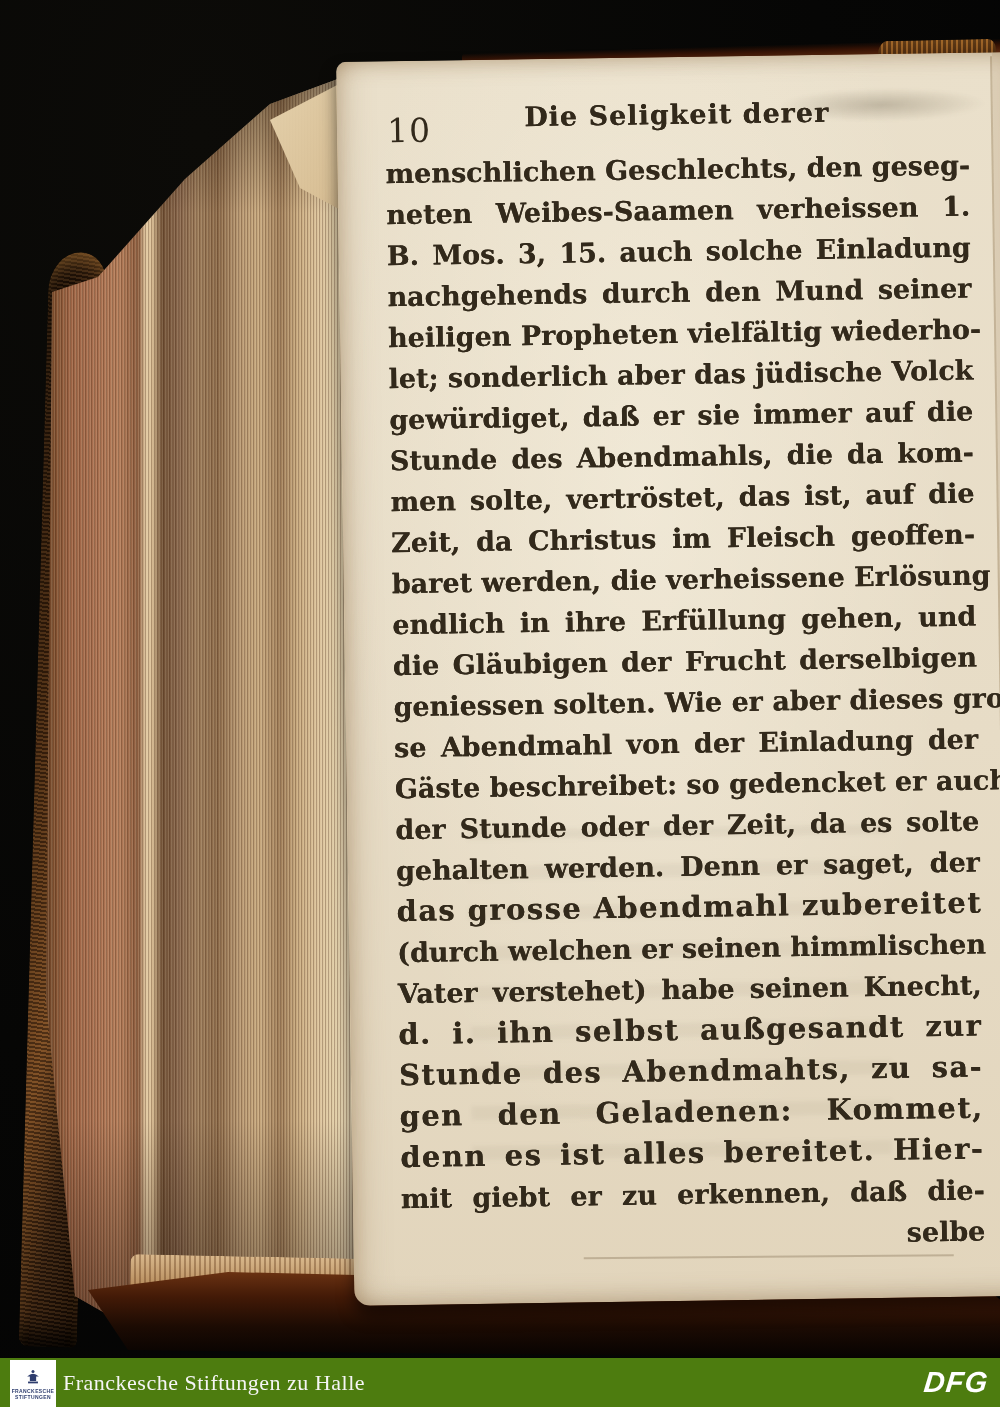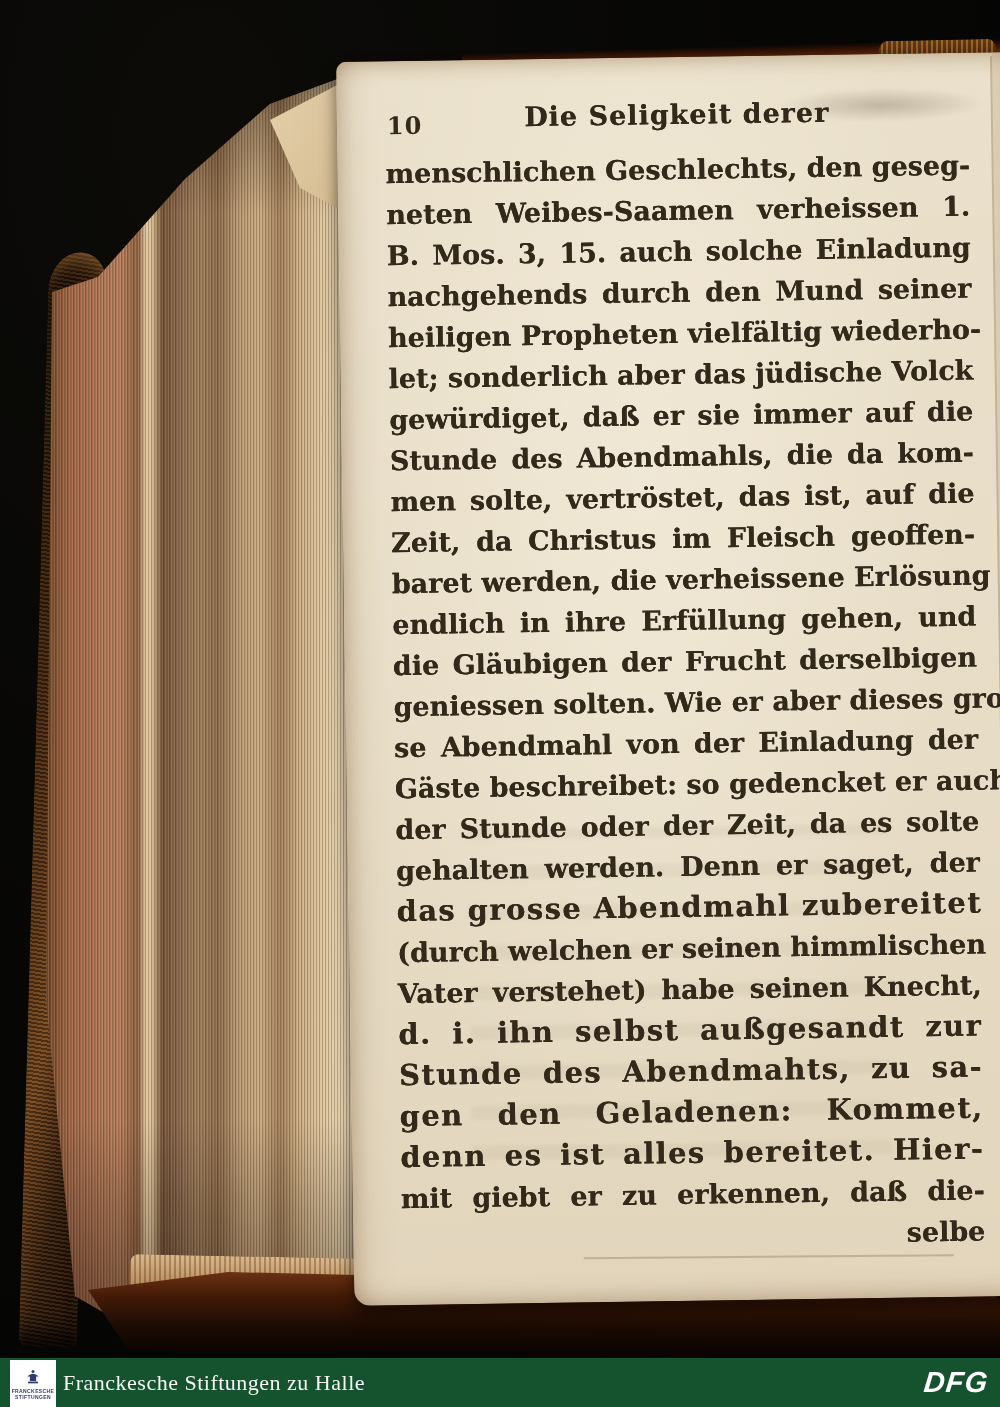--- a/index.html
+++ b/index.html
@@ -81,32 +81,32 @@
   .g2{left:120px;top:770px;width:420px;height:330px;
     background:repeating-linear-gradient(0deg,rgba(110,100,80,.07) 0 14px,rgba(110,100,80,0) 14px 40px);
     filter:blur(2px);}
   .crease{position:absolute;left:230px;top:1200px;width:370px;height:2px;
     background:rgba(110,90,60,.30);transform:rotate(.4deg);}
 
   
   .content{position:absolute;left:0;top:0;width:670px;height:1244px;
     padding:42px 38px 0 48px;box-sizing:border-box;color:#32291b;}
   .page-head{position:relative;height:48px;margin-bottom:2px;}
-  .pagenum{position:absolute;left:2px;top:8px;font-size:24px;font-weight:700;letter-spacing:1px;}
+  .pagenum{position:absolute;left:2px;top:8px;font-size:33px;font-weight:400;letter-spacing:1px;}
   .runtitle{display:block;text-align:center;font-size:27px;font-weight:700;letter-spacing:1px;
     text-shadow:0 0 .6px rgba(40,30,15,.9);}
   .tl{height:41px;line-height:41px;font-size:27px;font-weight:700;
     text-align:justify;text-align-last:justify;white-space:nowrap;
     text-shadow:0 0 .6px rgba(40,30,15,.85);}
   .tl.em{font-size:29px;letter-spacing:1.4px;}
   .catchword{height:41px;line-height:41px;font-size:27px;font-weight:700;
     text-align:right;text-shadow:0 0 .6px rgba(40,30,15,.85);}
 
   
-  .footer{position:absolute;left:0;top:1358px;width:1000px;height:49px;background:#14532d;}
+  .footer{position:absolute;left:0;top:1358px;width:1000px;height:49px;background:#4d7c0f;}
   .logo-box{position:absolute;left:10px;top:2px;width:46px;height:47px;background:#ffffff;
     display:flex;flex-direction:column;align-items:center;justify-content:center;gap:1px;}
   .emblem{width:18px;height:19px;}
   .logo-text{font-family:"Liberation Sans",sans-serif;font-size:5px;line-height:6px;
     font-weight:bold;letter-spacing:.4px;color:#2e3d6e;text-align:center;}
   .caption{position:absolute;left:63px;top:50%;transform:translateY(-50%);
     color:#f5f5f5;font-family:"Liberation Serif",serif;font-size:22px;letter-spacing:.5px;}
   .dfg{position:absolute;right:12px;top:8px;color:#ffffff;
     font-family:"Liberation Sans",sans-serif;font-weight:bold;font-style:italic;
     font-size:29px;letter-spacing:1px;transform:skewX(-6deg);}

